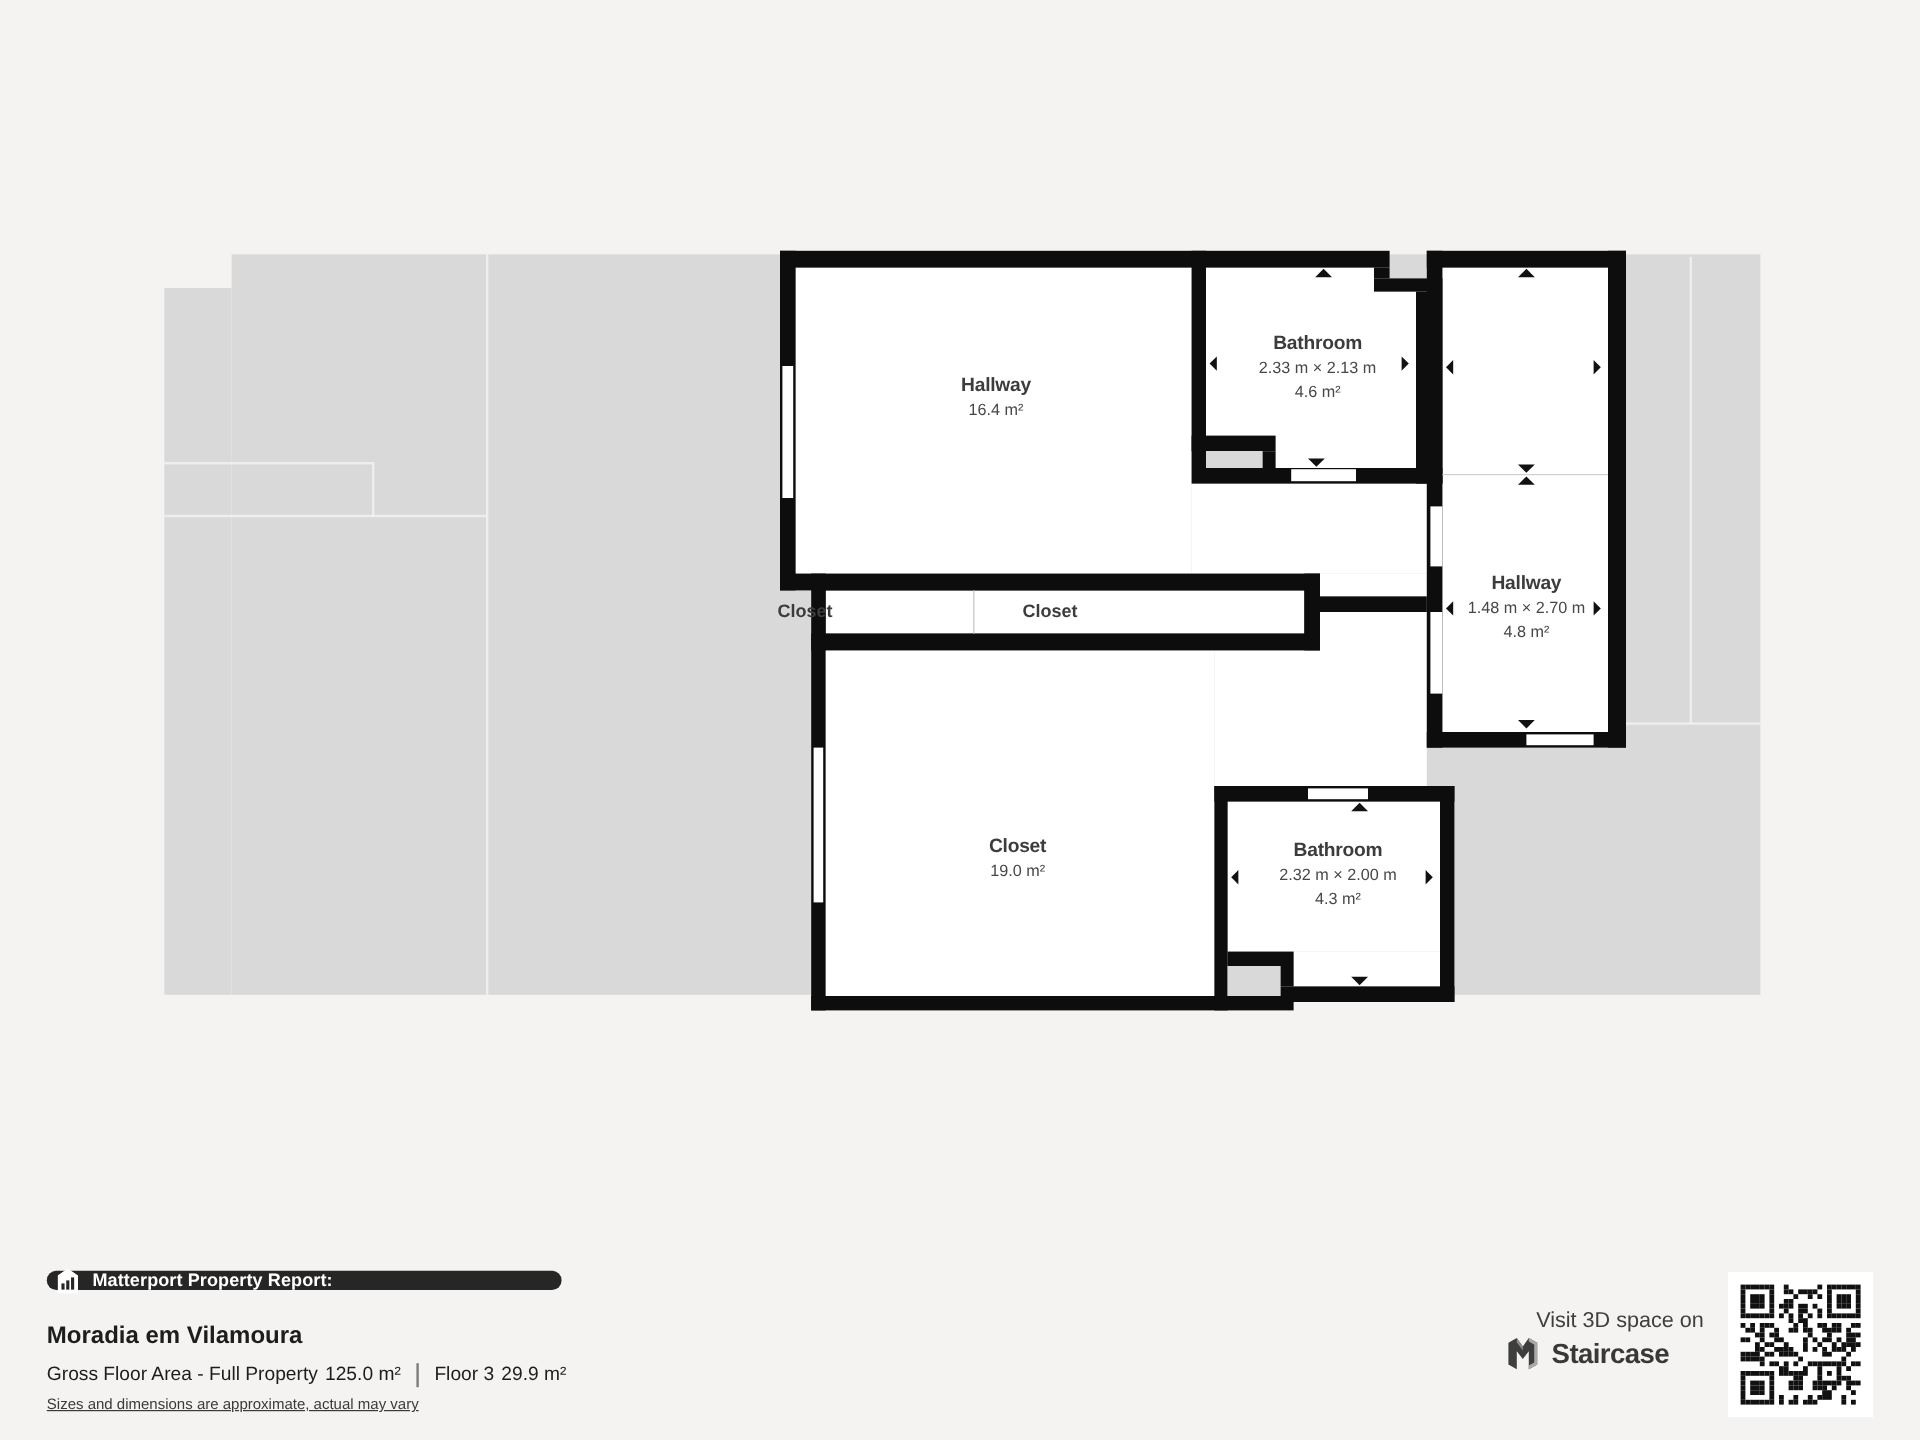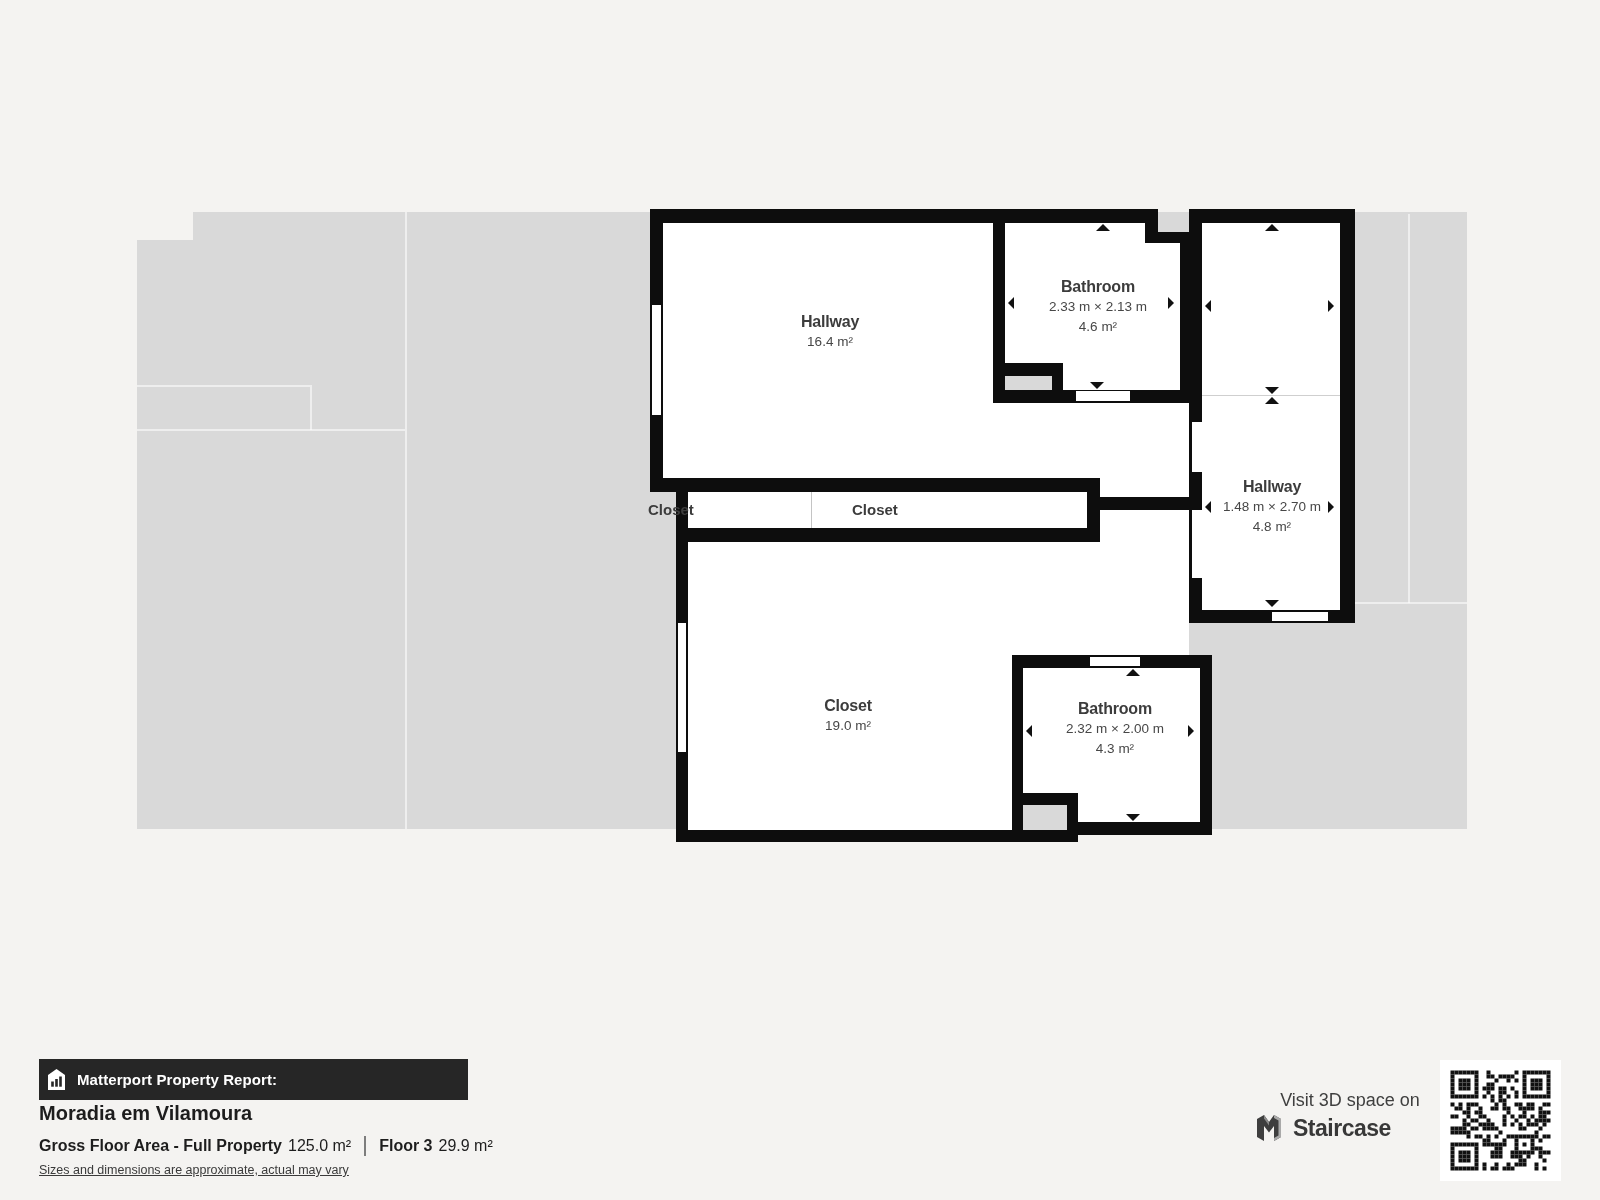--- a/index.html
+++ b/index.html
@@ -5,25 +5,25 @@
   html,body{margin:0;padding:0;}
   body{background:#f4f3f1;font-family:"Liberation Sans",sans-serif;}
   #stage{position:relative;width:1600px;height:1200px;background:#f4f3f1;overflow:hidden;}
   #plan{position:absolute;left:0;top:0;width:1600px;height:1200px;}
   #plan div{position:absolute;}
   .lgroup{position:absolute;width:320px;margin-left:-160px;text-align:center;pointer-events:none;}
   .rtitle{font-size:16px;font-weight:bold;color:#3c3c3c;line-height:20px;letter-spacing:-0.2px;}
   .rdim{font-size:13.5px;color:#474747;line-height:19.5px;}
   .clabel{position:absolute;width:200px;margin-left:-100px;text-align:left;font-size:15px;font-weight:bold;color:#3c3c3c;line-height:18px;}
   
-  .report-bar{position:absolute;left:39px;top:1059px;width:429px;height:41px;background:#262626;display:flex;align-items:center;gap:12px;padding-left:9px;box-sizing:border-box;}
+  .report-bar{position:absolute;left:39px;top:1059px;width:429px;height:16px;background:#262626;display:flex;align-items:center;gap:12px;padding-left:9px;box-sizing:border-box;border-radius:13px;}
   .report-bar span{color:#fff;font-size:15px;font-weight:bold;letter-spacing:0.1px;}
   .prop-name{position:absolute;left:39px;top:1101px;font-size:20px;font-weight:bold;color:#1d1d1d;line-height:24px;}
   .area-line{position:absolute;left:39px;top:1135px;font-size:16px;color:#1d1d1d;line-height:22px;display:flex;align-items:center;}
-  .area-line .b{font-weight:bold;}
+  .area-line .b{font-weight:normal;}
   .area-line .val{margin-left:6px;}
   .vdiv{display:inline-block;width:2px;height:20px;background:#7d7d7d;margin:0 13px;}
   .disclaimer{position:absolute;left:39px;top:1163px;font-size:12.5px;color:#3a3a3a;line-height:15px;text-decoration:underline;}
   .visit{position:absolute;left:1280px;top:1089px;width:140px;text-align:center;font-size:18px;color:#3f3f3f;line-height:22px;}
   .brandrow{position:absolute;left:1255px;top:1113px;display:flex;align-items:center;gap:10px;}
   .wordmark{font-size:23px;font-weight:bold;color:#383838;letter-spacing:-0.5px;}
   .qr{position:absolute;left:1440px;top:1060px;width:121px;height:121px;background:#ffffff;}
   
   .tri-u{width:0;height:0;border-left:7px solid transparent;border-right:7px solid transparent;border-bottom:7px solid #111;}
   .tri-d{width:0;height:0;border-left:7px solid transparent;border-right:7px solid transparent;border-top:7px solid #111;}

